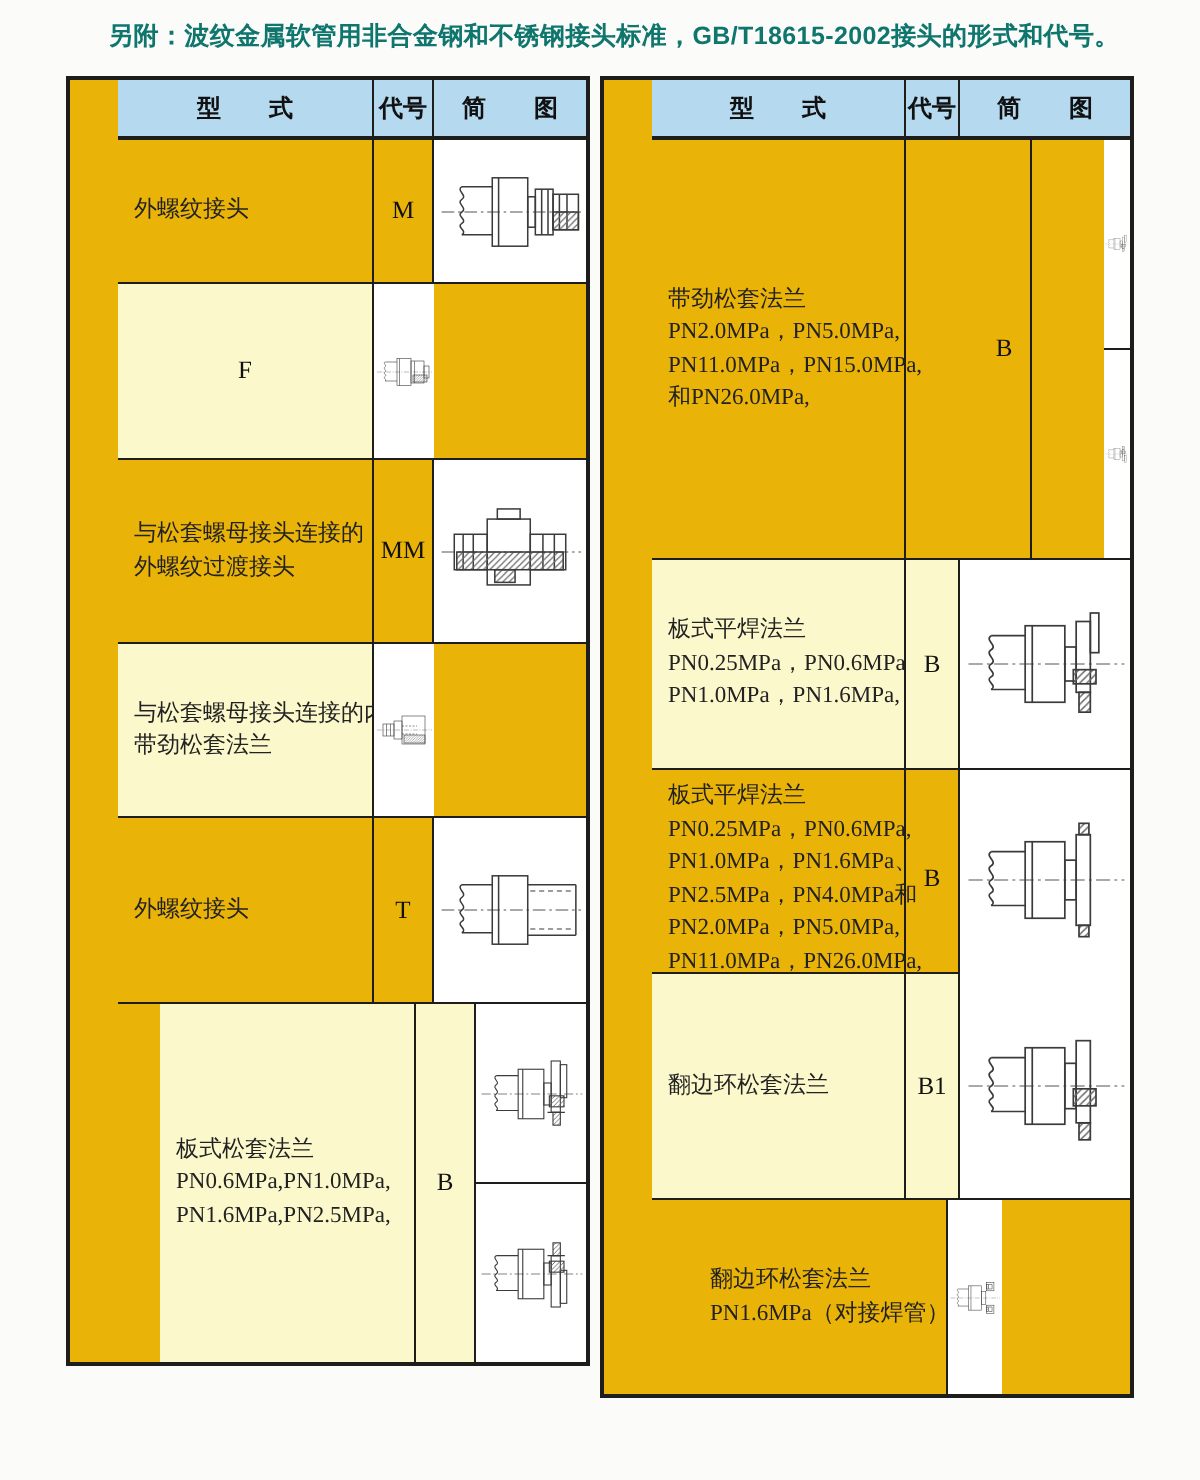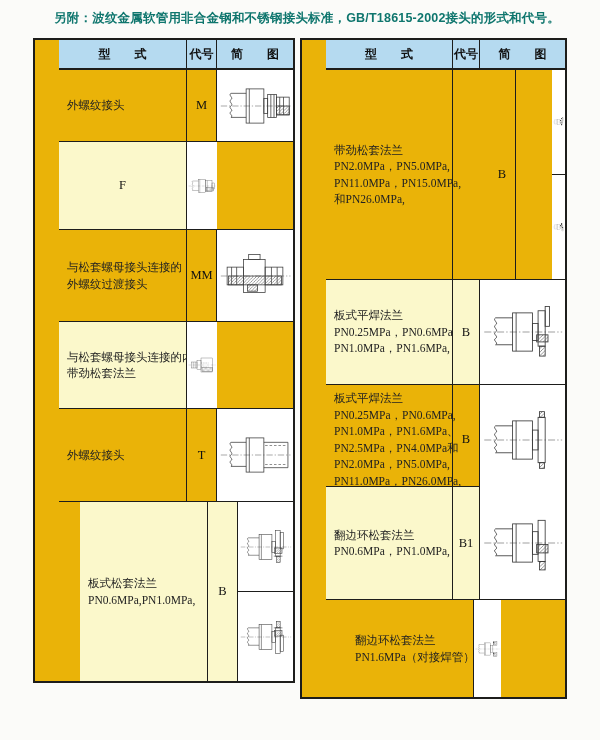--- a/index.html
+++ b/index.html
@@ -333,20 +333,21 @@
                 <svg class="fitting" viewBox="0 0 120 84">
                   <use href="#sym-butt-weld-pipe"></use>
                 </svg>
               </div>
             </div>
   </div>
           <div class="trow hl" style="height: 179px;">
     <div class="cell type">
               <div class="tline">板式松套法兰</div>
               <div class="tline">PN0.6MPa,PN1.0MPa,</div>
+              <div class="tline">PN1.6MPa,PN2.5MPa,</div>
             </div>
     <div class="cell code">B</div>
     <div class="cell diag">
               <div class="sub">
                 <svg class="fitting" viewBox="0 0 120 84">
                   <use href="#sym-plate-flange-up"></use>
                 </svg>
               </div>
               <div class="sub">
                 <svg class="fitting" viewBox="0 0 120 84">
@@ -415,21 +416,20 @@
               <div class="sub">
                 <svg class="fitting" viewBox="0 0 120 84">
                   <use href="#sym-weld-flange-sym"></use>
                 </svg>
               </div>
             </div>
   </div>
           <div class="trow hl" style="height: 113px;">
     <div class="cell type">
               <div class="tline">翻边环松套法兰</div>
-              <div class="tline">PN0.6MPa，PN1.0MPa,</div>
             </div>
     <div class="cell code">B1</div>
     <div class="cell diag">
               <div class="sub">
                 <svg class="fitting" viewBox="0 0 120 84">
                   <use href="#sym-lap-ring-flange"></use>
                 </svg>
               </div>
             </div>
   </div>

